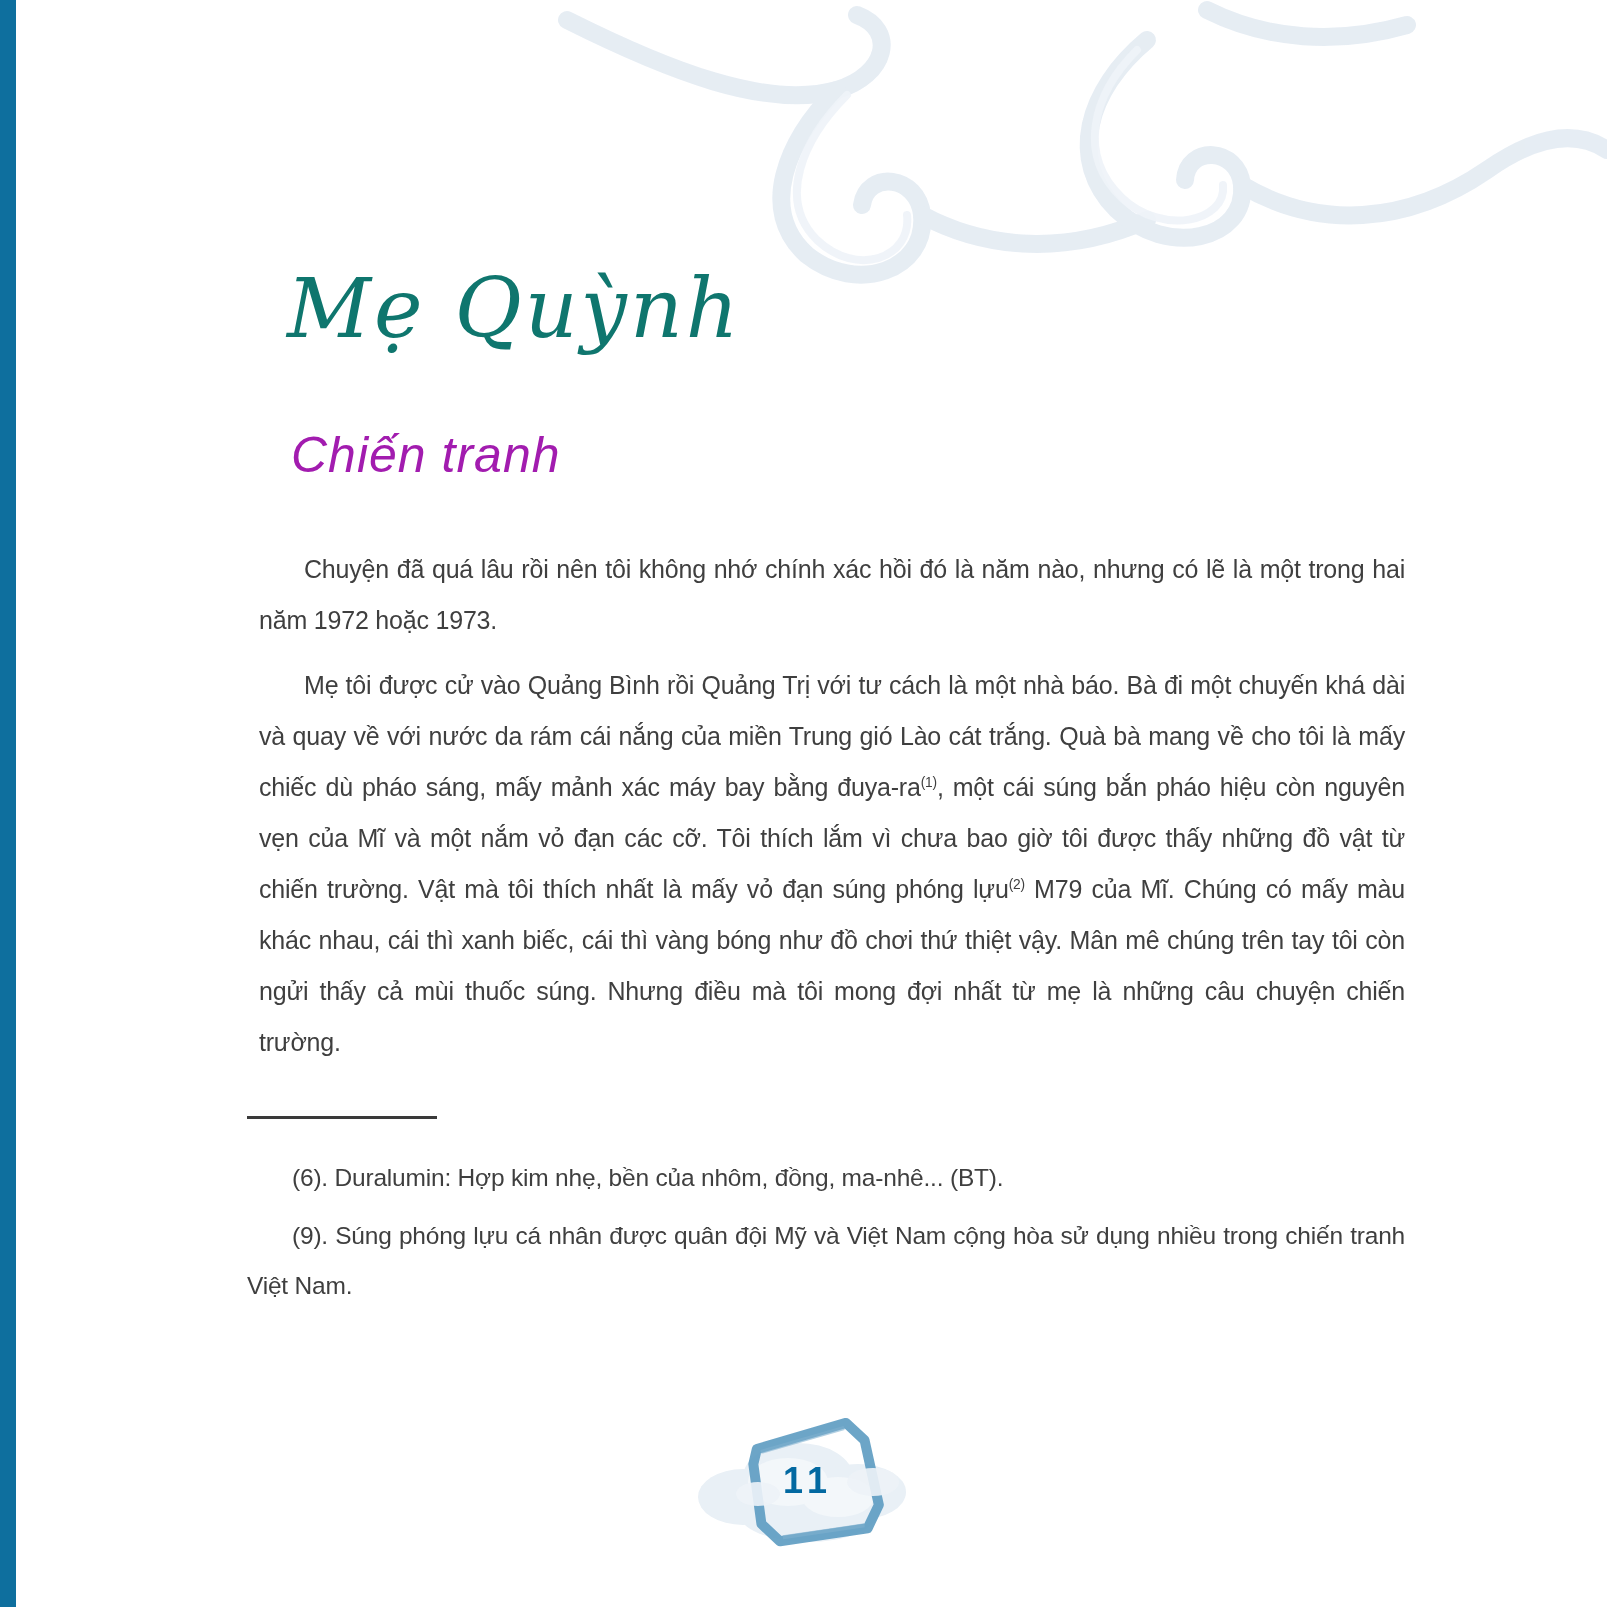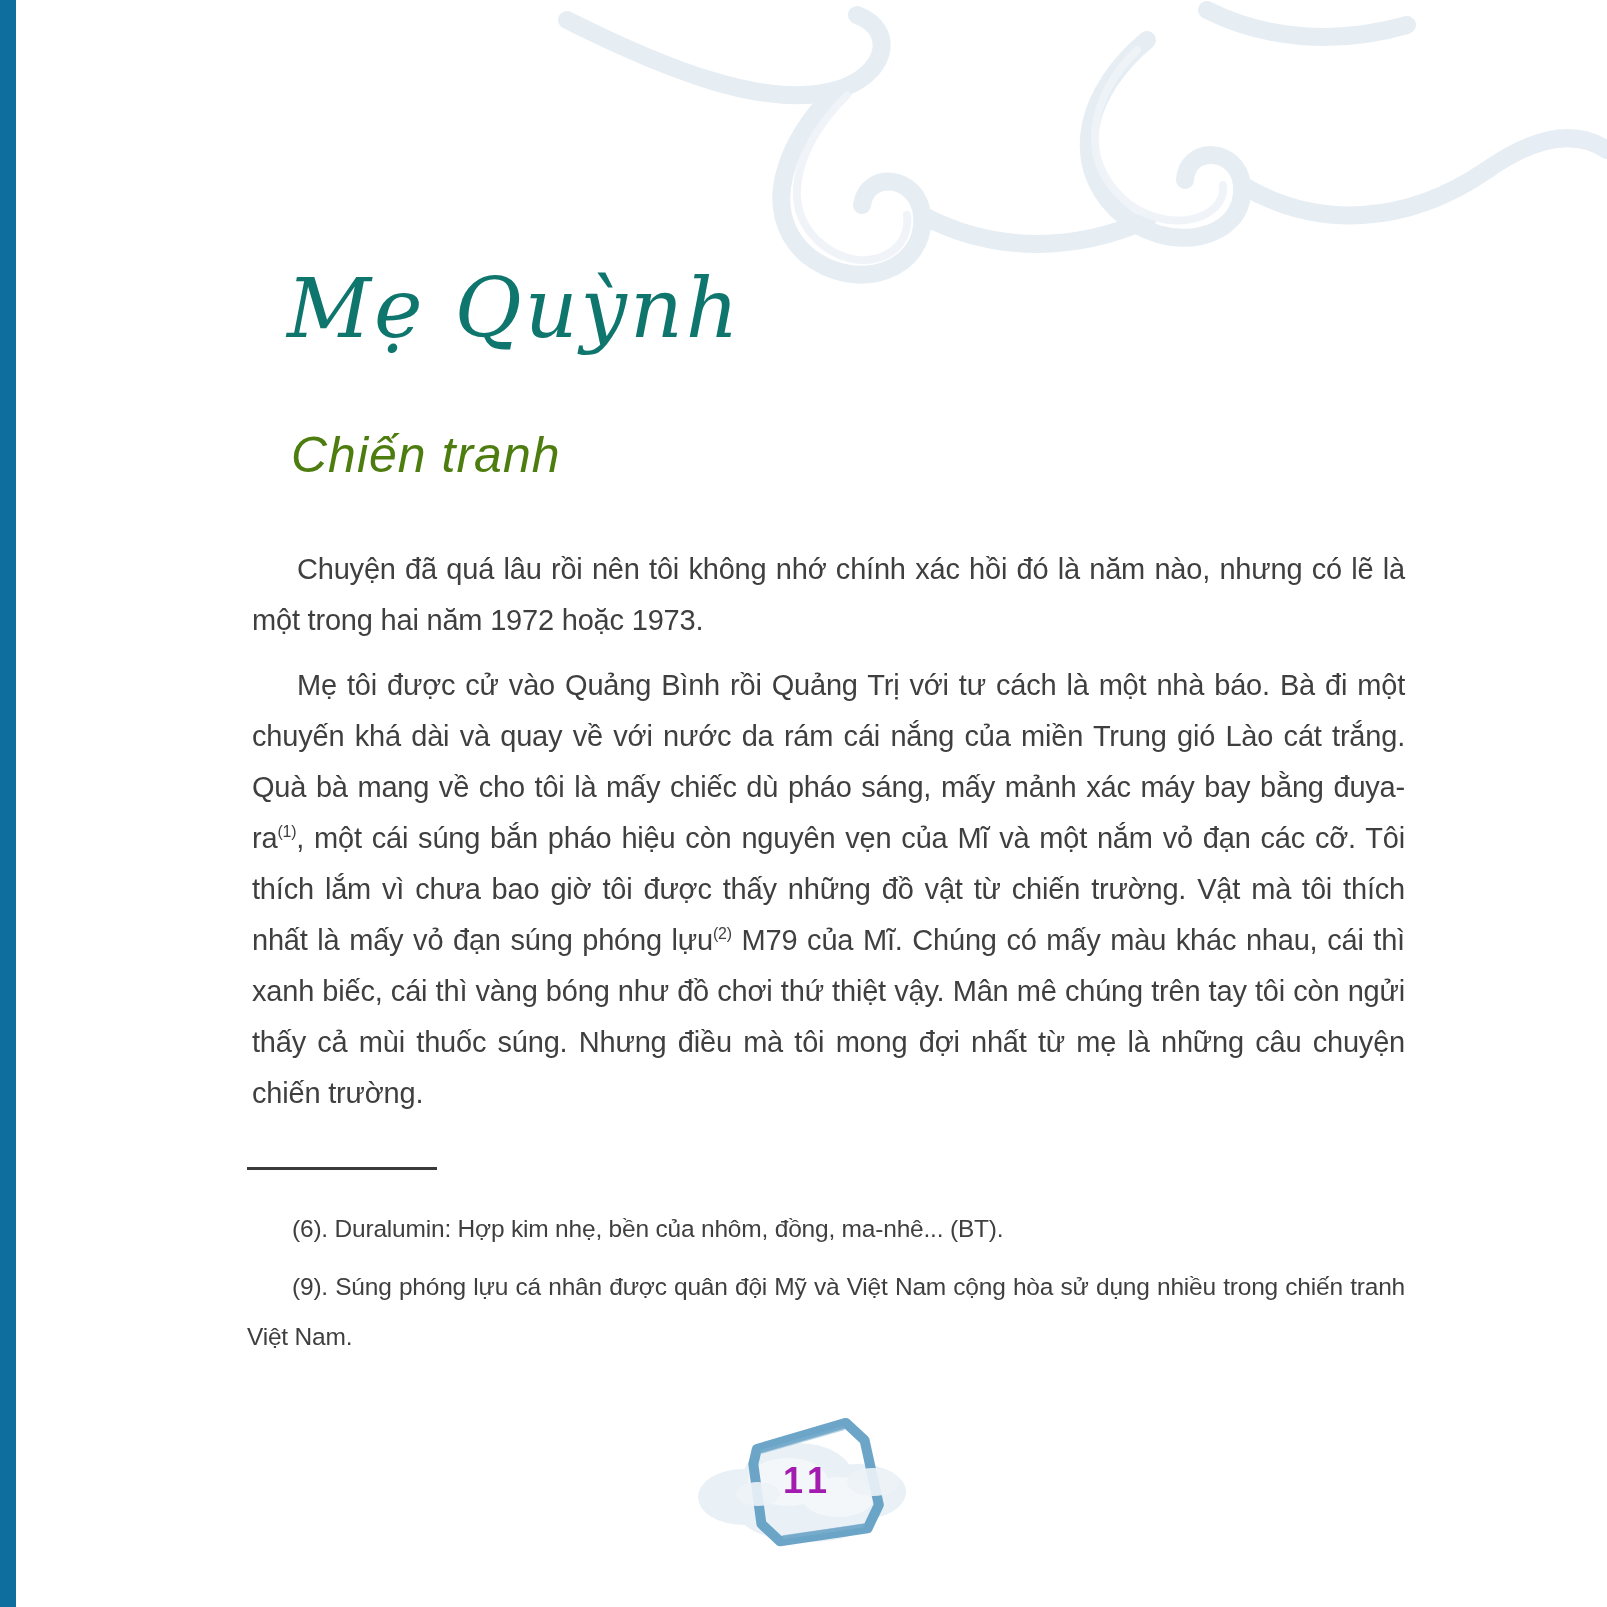--- a/index.html
+++ b/index.html
@@ -13,40 +13,40 @@
   .swirls{position:absolute;top:0;right:0;pointer-events:none;}
   .content{position:absolute;left:247px;top:0;width:1158px;color:#3f3f3f;}
   h1.title{
     font-family:"DejaVu Serif","Liberation Serif",serif;
     font-style:italic;font-weight:400;
     color:#0f766e;font-size:82px;line-height:1;
     margin:268px 0 0 40px;letter-spacing:3px;
   }
   h2.subtitle{
     font-style:italic;font-weight:400;
-    color:#4d7c0f;font-size:50px;line-height:1;
+    color:#a21caf;font-size:50px;line-height:1;
     margin:80px 0 0 44px;letter-spacing:1px;
   }
   .body-text{margin-top:64px;}
   .body-text p{
-    font-size:29px;line-height:51px;letter-spacing:-0.2px;
-    text-align:justify;text-indent:45px;margin:0 0 14px 5px;
+    font-size:25px;line-height:51px;letter-spacing:-0.2px;
+    text-align:justify;text-indent:45px;margin:0 0 14px 12px;
   }
   .body-text p.quote{text-align:left;margin-top:4px;}
   sup.fn-ref{font-size:0.55em;line-height:0;vertical-align:super;}
   .sep{width:190px;height:3px;background:#3a3a3a;margin:48px 0 34px 0;}
   .footnote{
     font-size:24.5px;line-height:50px;letter-spacing:-0.2px;
     text-align:justify;text-indent:45px;margin:0 0 8px 0;color:#3f3f3f;
   }
   .footer-mark{position:absolute;left:688px;top:1402px;width:240px;height:200px;}
   .footer-mark svg{position:absolute;left:0;top:0;}
   .page-number{
     position:absolute;left:88px;top:58px;width:64px;text-align:center;
-    color:#a21caf;font-size:36px;font-weight:bold;letter-spacing:6px;
+    color:#0369a1;font-size:36px;font-weight:bold;letter-spacing:6px;
   }
 </style>
 </head>
 <body>
 
 <div class="page">
 
   <div class="left-bar"></div>
 
   <svg class="swirls" width="1100" height="290" viewBox="0 0 1100 290" aria-hidden="true">

